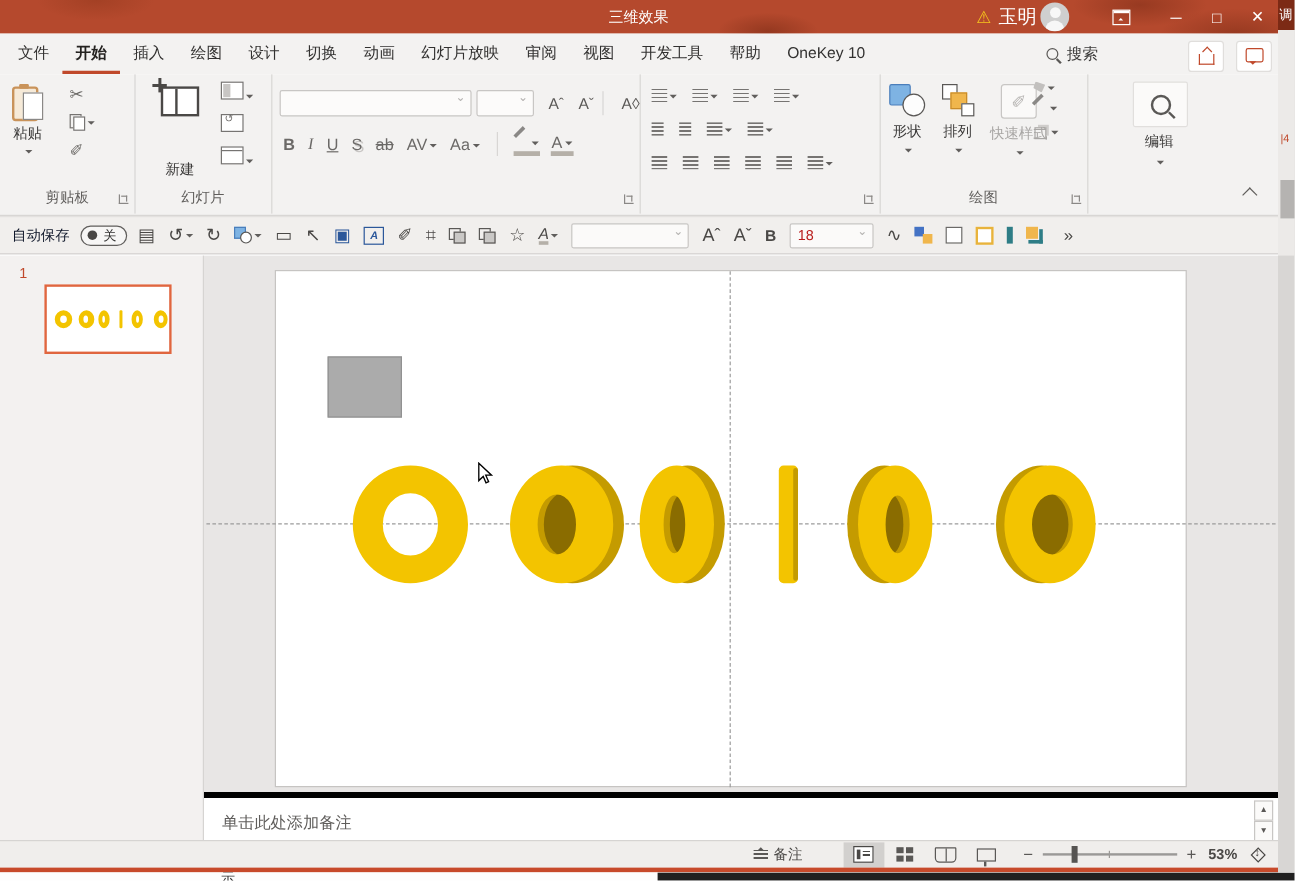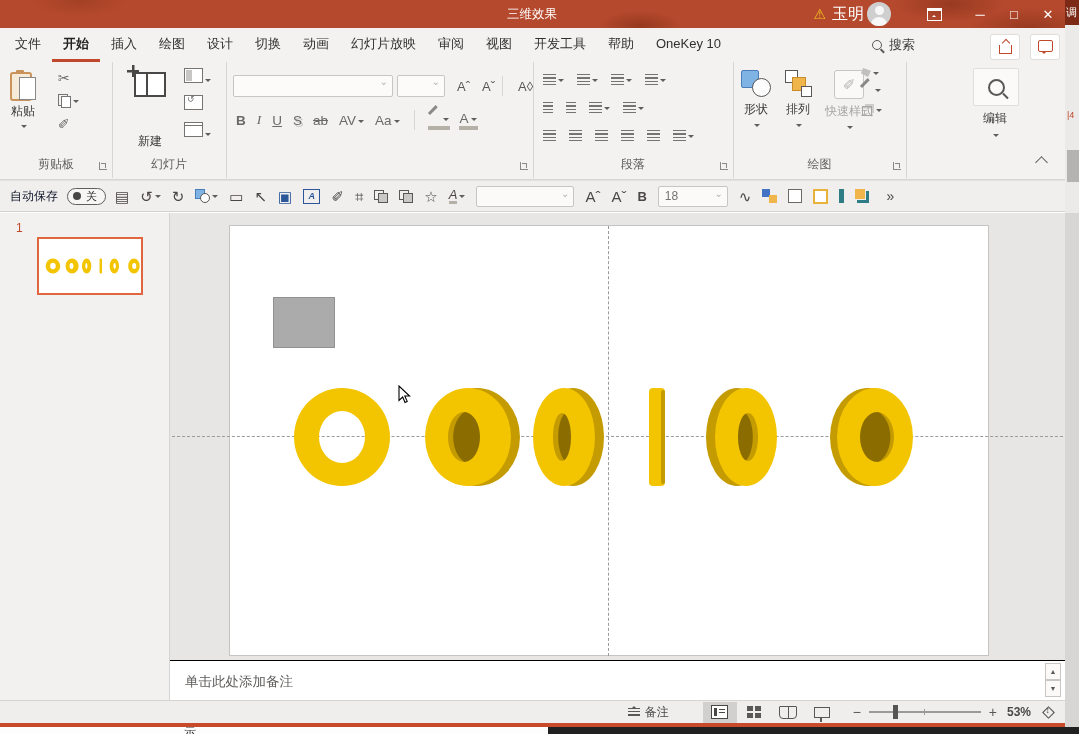--- a/index.html
+++ b/index.html
@@ -96,36 +96,36 @@
   .i-arrange::before{content:'';position:absolute;left:0;top:0;width:11px;height:11px;border:1.5px solid #595755;background:#fff;}
   .i-arrange i{position:absolute;left:7px;top:7px;width:12px;height:12px;background:#f0b64c;border:1.5px solid #c98c2a;}
   .i-arrange::after{content:'';position:absolute;left:16px;top:16px;width:9px;height:9px;border:1.5px solid #595755;background:#fff;z-index:1;}
   .i-qstyle{width:28px;height:27px;border:1px solid #c8c6c4;border-radius:3px;background:#faf9f8;color:#b8b6b4;
     display:inline-flex;align-items:center;justify-content:center;font-size:15px;}
   .disabled{color:#a8a6a4;}
   .dcol{position:absolute;left:128px;top:6px;display:flex;flex-direction:column;gap:7px;align-items:flex-start;}
   .dmini{display:flex;align-items:center;color:#a8a6a4;font-size:12px;}
   .i-fillsq{width:10px;height:9px;background:#c2c0be;display:inline-block;clip-path:polygon(20% 0,100% 30%,70% 100%,0 60%);}
   .i-cube{width:8px;height:8px;border:1.2px solid #a8a6a4;display:inline-block;box-shadow:2.5px -2.5px 0 -0.5px #cfcdcb;margin:3px 2px 0 1px;}
-  .g-edit{left:927px;width:97px;border-right:none;}
+  .g-edit{left:898px;width:97px;border-right:none;}
   .editbox{position:absolute;left:46px;top:6px;width:44px;height:36px;background:#fbfaf9;border:1px solid #e1dfdd;border-radius:2px;
     display:flex;align-items:center;justify-content:center;}
   .i-mag.big{width:13px;height:13px;border-width:2px;}
   .i-mag.big::after{width:7px;height:2px;right:-6px;bottom:-3px;}
   .editlbl{position:absolute;left:46px;top:48px;width:44px;text-align:center;color:#3b3a39;}
   .chev{position:absolute;right:19px;bottom:12px;width:8px;height:8px;border-left:1.5px solid #605e5c;border-top:1.5px solid #605e5c;transform:rotate(45deg);}
   
   .qatrow{position:absolute;left:0;top:180px;width:1065px;height:32px;background:#f1efed;border-top:1px solid #e3e1df;border-bottom:1px solid #d4d2d0;
     display:flex;align-items:center;padding-left:10px;box-sizing:border-box;gap:9px;}
   .q-auto{font-size:12px;color:#0f172a;}
   .pill{display:inline-flex;align-items:center;gap:5px;border:1px solid #605e5c;border-radius:9px;height:15px;padding:0 8px 0 5px;font-size:11px;color:#323130;background:#f7f6f5;}
   .pill .dot{width:8px;height:8px;background:#494745;border-radius:50%;}
   .qicon{display:inline-flex;align-items:center;font-size:15px;color:#4a4846;line-height:1;}
   .qicon .qc{font-size:15px;}
-  .qcombo{position:relative;height:19px;border:1px solid #c8c6c4;background:#fbfaf9;border-radius:2px;font-size:12px;color:#737373;
+  .qcombo{position:relative;height:19px;border:1px solid #c8c6c4;background:#fbfaf9;border-radius:2px;font-size:12px;color:#b91c1c;
     display:inline-flex;align-items:center;padding:0 16px 0 6px;}
   .qcombo::after{content:'⌄';position:absolute;right:4px;top:1px;font-size:10px;color:#b5b3b1;}
   .i-qshape{position:relative;width:15px;height:14px;display:inline-block;}
   .i-qshape::before{content:'';position:absolute;left:0;top:0;width:8px;height:8px;background:#7eb3e3;border:1px solid #4a7ebb;}
   .i-qshape::after{content:'';position:absolute;right:0;bottom:0;width:8px;height:8px;border:1px solid #595755;border-radius:50%;background:#fff;}
   .i-qtextbox{width:15px;height:13px;border:1.5px solid #2b579a;color:#2b579a;font-size:9px;display:inline-flex;align-items:center;justify-content:center;font-weight:bold;}
   .i-2sq{position:relative;width:14px;height:13px;display:inline-block;}
   .i-2sq::before{content:'';position:absolute;left:0;top:0;width:8px;height:8px;border:1px solid #5a5856;background:#f1efed;}
   .i-2sq::after{content:'';position:absolute;right:0;bottom:0;width:8px;height:8px;border:1px solid #5a5856;background:#cac8c6;}
   .i-qfontcolor{font-size:13px;color:#4a4846;position:relative;padding-bottom:3px;}
@@ -145,21 +145,21 @@
   .thumbs{position:absolute;left:0;top:0;width:170px;height:487px;background:#f3f1f0;border-right:1px solid #d6d4d2;box-sizing:border-box;}
   .tnum{position:absolute;left:16px;top:8px;color:#c0492b;font-size:12px;}
   .thumb{position:absolute;left:37px;top:24px;width:106px;height:58px;background:#fff;border:2px solid #e0663f;box-sizing:border-box;}
   .canvas{position:absolute;left:170px;top:0;width:895px;height:447px;background:#e8e6e5;overflow:hidden;}
   .slide{position:absolute;left:60px;top:13px;width:758px;height:429px;background:#fff;box-shadow:0 0 0 1px #c6c4c2;}
   .guide-h{position:absolute;left:2px;width:891px;top:223px;border-top:1px dashed #9b9b9b;}
   .guide-v{position:absolute;left:438px;top:13px;height:430px;border-left:1px dashed #9b9b9b;}
   .grayrect{position:absolute;left:103px;top:84px;width:62px;height:51px;background:#ababab;border:1px solid #919191;box-sizing:border-box;}
   #donutsvg{position:absolute;left:0;top:0;}
   .cursor{position:absolute;left:228px;top:172px;}
-  .notes{position:absolute;left:170px;top:447px;width:895px;height:40px;background:#fff;border-top:1px solid #000000;box-sizing:border-box;}
+  .notes{position:absolute;left:170px;top:447px;width:895px;height:40px;background:#fff;border-top:5px solid #000000;box-sizing:border-box;}
   .notes>span.ph{position:absolute;left:15px;top:12px;color:#5f5d5b;font-size:13.5px;}
   .nsb{position:absolute;right:4px;width:16px;height:17px;background:#fbfaf9;border:1px solid #c8c6c4;color:#5a5856;font-size:7px;
     display:flex;align-items:center;justify-content:center;box-sizing:border-box;}
   .nsb.up{top:2px;} .nsb.dn{top:19px;}
   
   .statusbar{position:absolute;left:0;top:700px;width:1065px;height:23px;background:#f0eeec;border-top:1px solid #d6d4d2;box-sizing:border-box;
     display:flex;align-items:center;font-size:12px;color:#4a4846;}
   .sb-left{display:flex;align-items:center;gap:14px;padding-left:8px;}
   .i-book{width:13px;height:10px;border:1px solid #5a5856;border-radius:1px;position:relative;display:inline-block;}
   .i-book::before{content:'';position:absolute;left:50%;top:0;bottom:0;border-left:1px solid #5a5856;}
@@ -362,21 +362,20 @@
             <i class="li"></i>
           </span>
           <span class="i-wrap">
             <i class="li"></i>
           </span>
           <span class="i-wrap">
             <i class="li"></i>
             <i class="car"></i>
           </span>
         </div>
-      <span class="glabel">段落</span>
       <span class="launcher"></span>
     </div>
 
     <div class="grp g-draw">
       <div class="dbig" style="left:8px;top:8px;">
         <span class="i-shapes"></span>
         <span>形状</span>
         <i class="car"></i>
       </div>
       <div class="dbig" style="left:52px;top:8px;">

